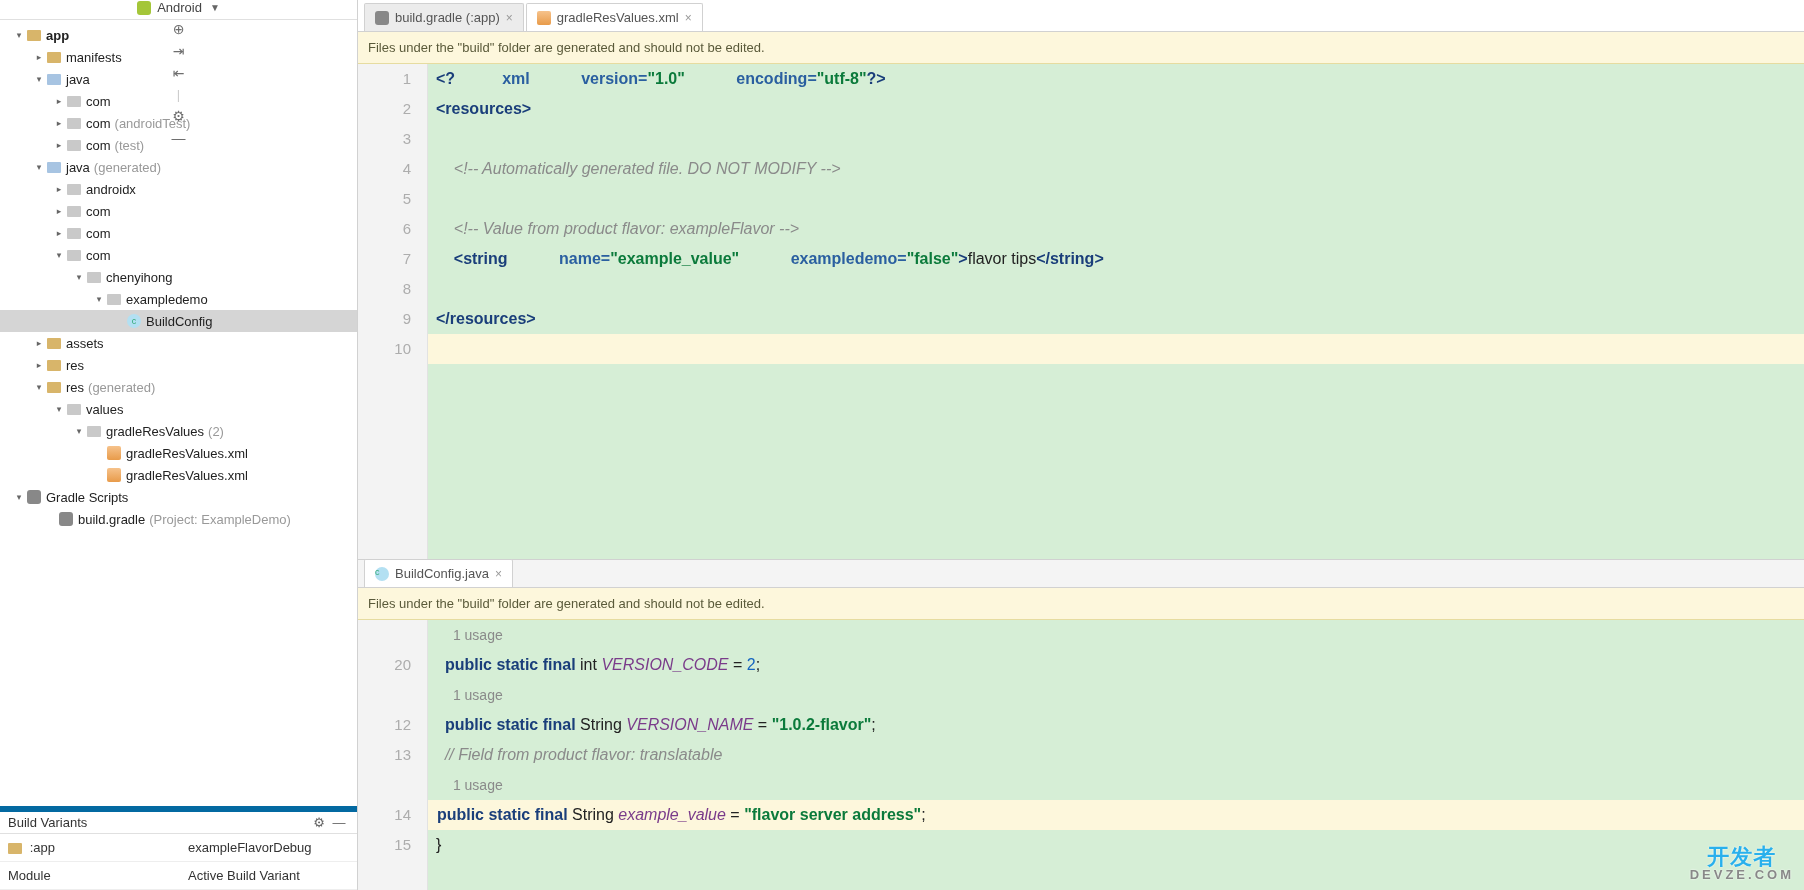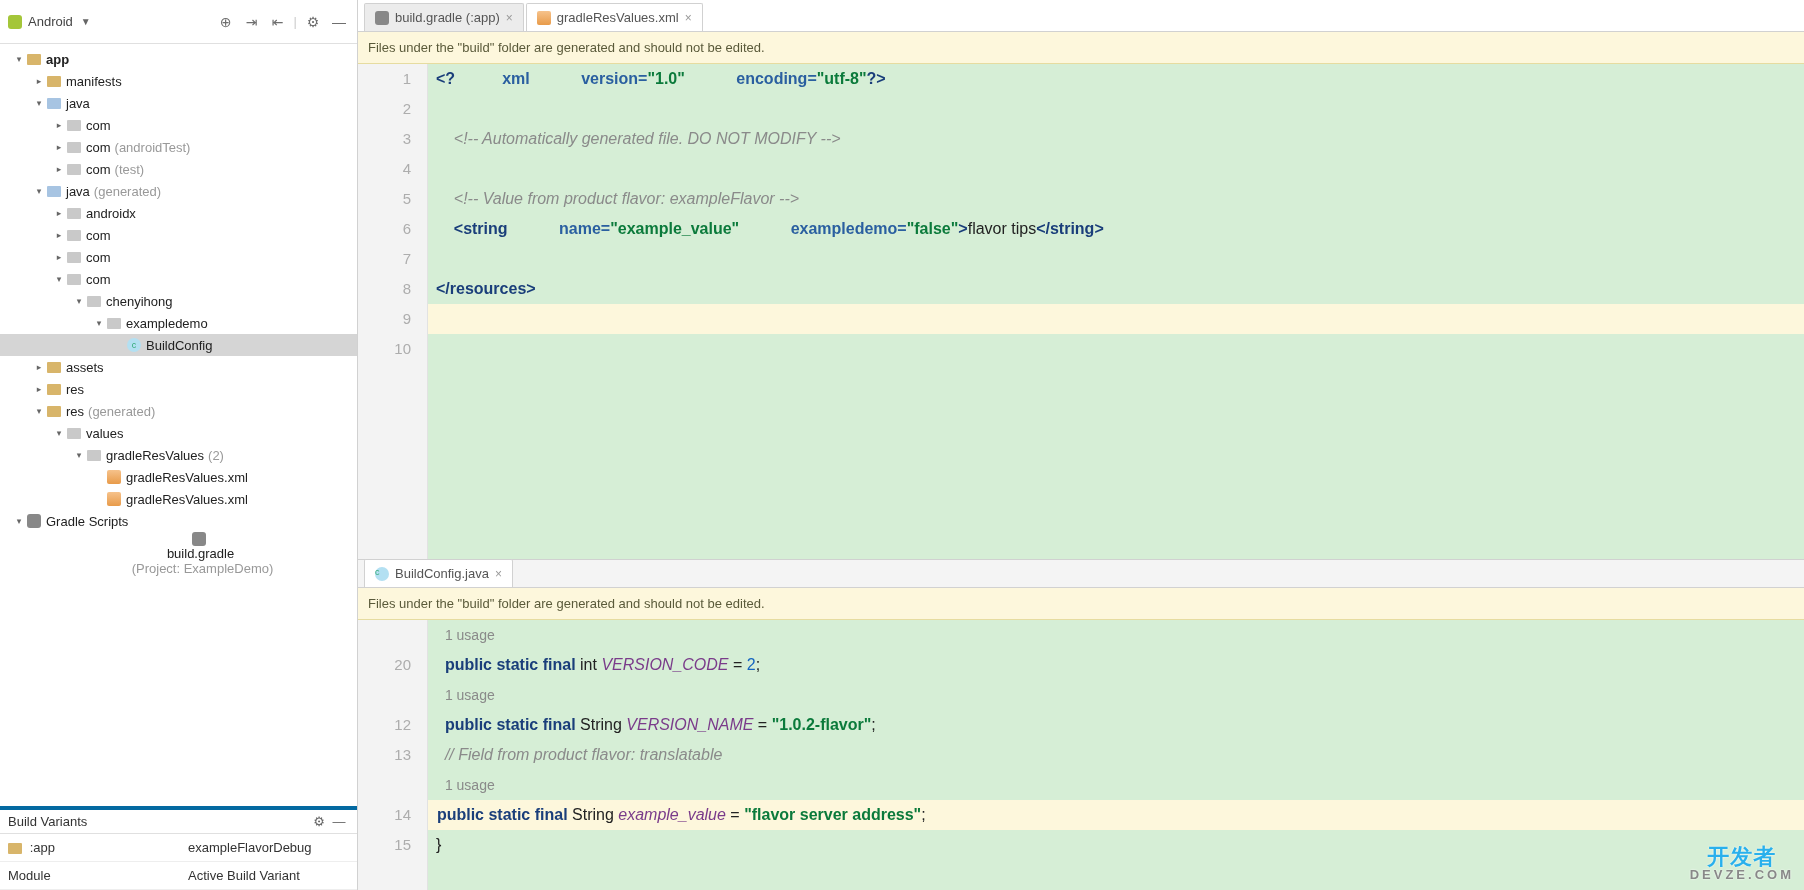--- a/index.html
+++ b/index.html
@@ -1,37 +1,37 @@
 <!DOCTYPE html>
 <html><head>
 <meta charset="utf-8">
 <style>
 * { margin: 0; padding: 0; box-sizing: border-box; font-family: "Segoe UI", Arial, sans-serif; }
 body { width: 1804px; height: 890px; display: flex; background: #fff; overflow: hidden; font-size: 13px; color: #333; }
 .sidebar { width: 358px; border-right: 1px solid #d1d1d1; display: flex; flex-direction: column; }
-.sb-toolbar { height: 44px; display: flex; align-items: center; padding: 0 8px; border-bottom: 1px solid #e0e0e0; gap: 6px; }
+.sb-toolbar { height: 20px; display: flex; align-items: center; padding: 0 8px; border-bottom: 1px solid #e0e0e0; gap: 6px; flex-direction: column; }
 .sb-toolbar .proj { display: flex; align-items: center; gap: 6px; flex: 1; }
 .sb-toolbar .android-icon { width: 14px; height: 14px; background: #a4c639; border-radius: 3px; }
 .sb-toolbar .label { color: #444; }
 .sb-toolbar .chev { font-size: 10px; color: #666; margin-left: 2px; }
 .sb-toolbar .tbtn { width: 20px; height: 20px; display: flex; align-items: center; justify-content: center; color: #6e6e6e; font-size: 14px; cursor: pointer; }
 .tree { flex: 1; overflow: auto; padding: 4px 0; }
 .row { height: 22px; display: flex; align-items: center; white-space: nowrap; cursor: pointer; }
 .row.sel { background: #d5d5d5; }
 .row .tw { width: 14px; text-align: center; font-size: 9px; color: #666; }
 .row .ic { width: 16px; height: 16px; margin-right: 4px; display: flex; align-items: center; justify-content: center; }
 .row .lbl { color: #222; }
 .row .suf { color: #999; margin-left: 4px; }
 .folder-closed { background: #d8b56a; width: 14px; height: 11px; border-radius: 1px; }
 .folder-java { background: #a7c4e2; width: 14px; height: 11px; border-radius: 1px; }
 .folder-gray { background: #c9c9c9; width: 14px; height: 11px; border-radius: 1px; }
 .file-xml { width: 14px; height: 14px; background: linear-gradient(#f6c28b,#e89b4a); border-radius: 2px; }
 .file-c { width: 14px; height: 14px; background: #b3e0f2; border-radius: 7px; display: flex; align-items: center; justify-content: center; font-size: 9px; color: #3a7; }
 .gradle-ic { width: 14px; height: 14px; background: #888; border-radius: 3px; }
-.bv-head { height: 28px; display: flex; align-items: center; padding: 0 8px; border-top: 4px solid #0369a1; border-bottom: 1px solid #e0e0e0; }
+.bv-head { height: 28px; display: flex; align-items: center; padding: 0 8px; border-top: 6px solid #0369a1; border-bottom: 1px solid #e0e0e0; }
 .bv-head .title { flex: 1; }
 .bv-head .tbtn { width: 20px; text-align: center; color: #666; }
 .bv-table { display: flex; flex-direction: column; }
 .bv-row { display: flex; height: 28px; align-items: center; border-bottom: 1px solid #eee; }
 .bv-row .c1 { width: 180px; padding-left: 8px; }
 .bv-row .c2 { flex: 1; padding-left: 8px; }
 .main { flex: 1; display: flex; flex-direction: column; }
 .tabs { height: 32px; display: flex; align-items: flex-end; border-bottom: 1px solid #d1d1d1; padding-left: 6px; gap: 2px; }
 .tab { height: 28px; padding: 0 10px; display: flex; align-items: center; gap: 6px; background: #ececec; border: 1px solid #d1d1d1; border-bottom: none; border-radius: 2px 2px 0 0; color: #555; cursor: pointer; }
 .tab.active { background: #fff; }
@@ -39,21 +39,21 @@
 .banner { background: #fdf7dc; border-bottom: 1px solid #e6dca0; padding: 8px 10px; color: #5a5a3a; font-size: 13px; }
 .editors { flex: 1; display: flex; flex-direction: column; }
 .editor { flex: 1; display: flex; font-family: "Consolas","Courier New",monospace; font-size: 16px; background: #d6eed6; overflow: hidden; }
 .ed-bottom { flex: 0.75; border-top: 1px solid #d1d1d1; display: flex; flex-direction: column; }
 .ed-tabs { height: 28px; display: flex; align-items: flex-end; padding-left: 6px; background: #f4f4f4; border-bottom: 1px solid #d1d1d1; }
 .gutter { width: 70px; background: #f3f3f3; border-right: 1px solid #e2e2e2; color: #adadad; text-align: right; padding-right: 16px; line-height: 30px; font-size: 15px; }
 .gutter div { height: 30px; }
 .code { flex: 1; padding-left: 8px; line-height: 30px; position: relative; }
 .code .line { height: 30px; white-space: pre; }
 .code .hl { background: #fdf7dc; margin-left: -8px; }
-.code .usage { color: #8a8a8a; font-style: normal; font-size: 14px; }
+.code .usage { color: #8a8a8a; font-style: normal; font-size: 14px; margin-left: 8px; }
 .c-tag { color: #1a3e7a; font-weight: bold; }
 .c-attr { color: #2a5fa0; font-weight: bold; margin-left: 47px; }
 .c-str { color: #0b7a3b; font-weight: bold; }
 .c-cmt { color: #8a8a8a; font-style: italic; }
 .c-kw { color: #1a3e7a; font-weight: bold; }
 .c-fld { color: #7a3b8a; font-style: italic; }
 .c-lit { color: #1565c0; }
 .c-txt { color: #222; }
 .wm { position: absolute; right: 10px; bottom: 6px; font-family: Arial; font-weight: bold; color: #29b0ec; font-size: 22px; text-align: center; line-height: 18px; letter-spacing: 1px; text-shadow: 0 0 2px #fff; }
 .wm small { font-size: 13px; color: #888; display: block; letter-spacing: 3px; }
@@ -229,21 +229,21 @@
         </span>
         <span class="lbl">gradleResValues.xml</span>
       </div>
       <div class="row" style="padding-left: 12px;">
         <span class="tw">▾</span>
         <span class="ic">
           <span class="gradle-ic"></span>
         </span>
         <span class="lbl">Gradle Scripts</span>
       </div>
-      <div class="row" style="padding-left: 44px; flex-direction: column;">
+      <div class="row" style="padding-left: 44px;">
         <span class="tw"></span>
         <span class="ic">
           <span class="gradle-ic"></span>
         </span>
         <span class="lbl">build.gradle</span>
         <span class="suf"> (Project: ExampleDemo)</span>
       </div>
     </div>
 
   <div class="bv-head">
@@ -292,20 +292,21 @@
             <div>4</div>
             <div>5</div>
             <div>6</div>
             <div>7</div>
             <div>8</div>
             <div>9</div>
             <div>10</div>
           </div>
         <div class="code" id="code1">
             <div class="line"><span class="c-tag">&lt;?</span><span class="c-attr">xml </span><span class="c-attr">version=</span><span class="c-str">"1.0"</span> <span class="c-attr">encoding=</span><span class="c-str">"utf-8"</span><span class="c-tag">?&gt;</span></div>
+            <div class="line"><span class="c-tag">&lt;resources&gt;</span></div>
             <div class="line">&nbsp;</div>
             <div class="line"><span class="c-cmt">    &lt;!-- Automatically generated file. DO NOT MODIFY --&gt;</span></div>
             <div class="line">&nbsp;</div>
             <div class="line"><span class="c-cmt">    &lt;!-- Value from product flavor: exampleFlavor --&gt;</span></div>
             <div class="line">    <span class="c-tag">&lt;string </span><span class="c-attr">name=</span><span class="c-str">"example_value"</span> <span class="c-attr">exampledemo=</span><span class="c-str">"false"</span><span class="c-tag">&gt;</span><span class="c-txt">flavor tips</span><span class="c-tag">&lt;/string&gt;</span></div>
             <div class="line">&nbsp;</div>
             <div class="line"><span class="c-tag">&lt;/resources&gt;</span></div>
             <div class="line hl">&nbsp;</div>
           </div>
       </div>

